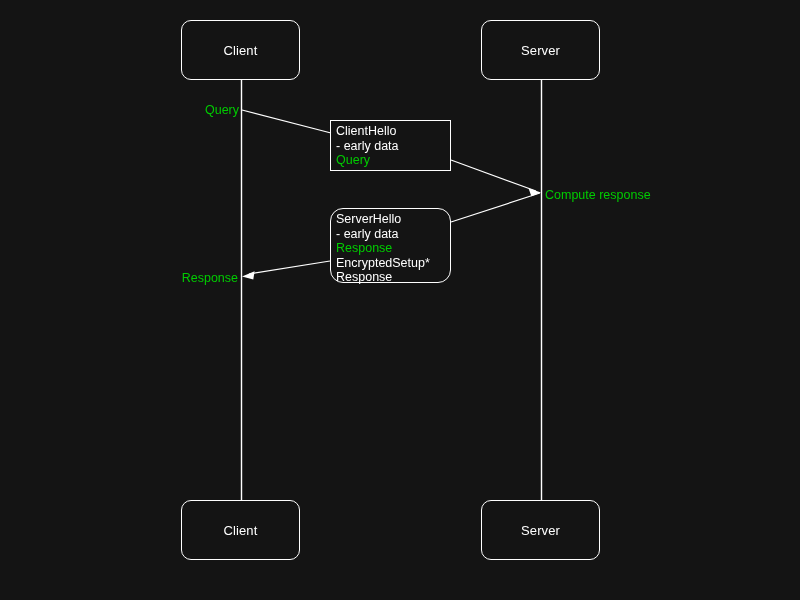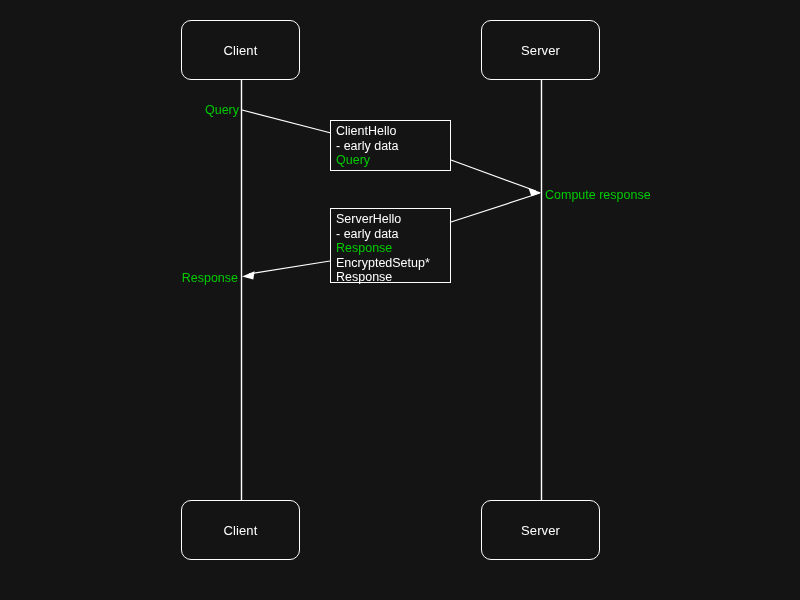--- a/index.html
+++ b/index.html
@@ -107,21 +107,21 @@
   <div class="lifeline-box" style="left:481px; top:500px; width:119px; height:60px;">
     <span class="lifeline-box-label">Server</span>
   </div>
 
   <div class="msg-box" style="left:330px; top:120px; width:121px; height:51px;">
     <div class="msg-line">ClientHello</div>
     <div class="msg-line">- early data</div>
     <div class="msg-line green">Query</div>
   </div>
 
-  <div class="msg-box" style="left:330px; top:208px; width:121px; height:75px;">
+  <div class="msg-box" style="left:330px; top:208px; width:121px; height:75px;border-radius:13px;">
     <div class="msg-line">ServerHello</div>
     <div class="msg-line">- early data</div>
     <div class="msg-line green">Response</div>
     <div class="msg-line">EncryptedSetup*</div>
     <div class="msg-line">Response</div>
   </div>
 
   <div class="note-label right-aligned" style="left:179px; top:103px; width:60px;">Query</div>
 
   <div class="note-label right-aligned" style="left:150px; top:271px; width:88px;">Response</div>

